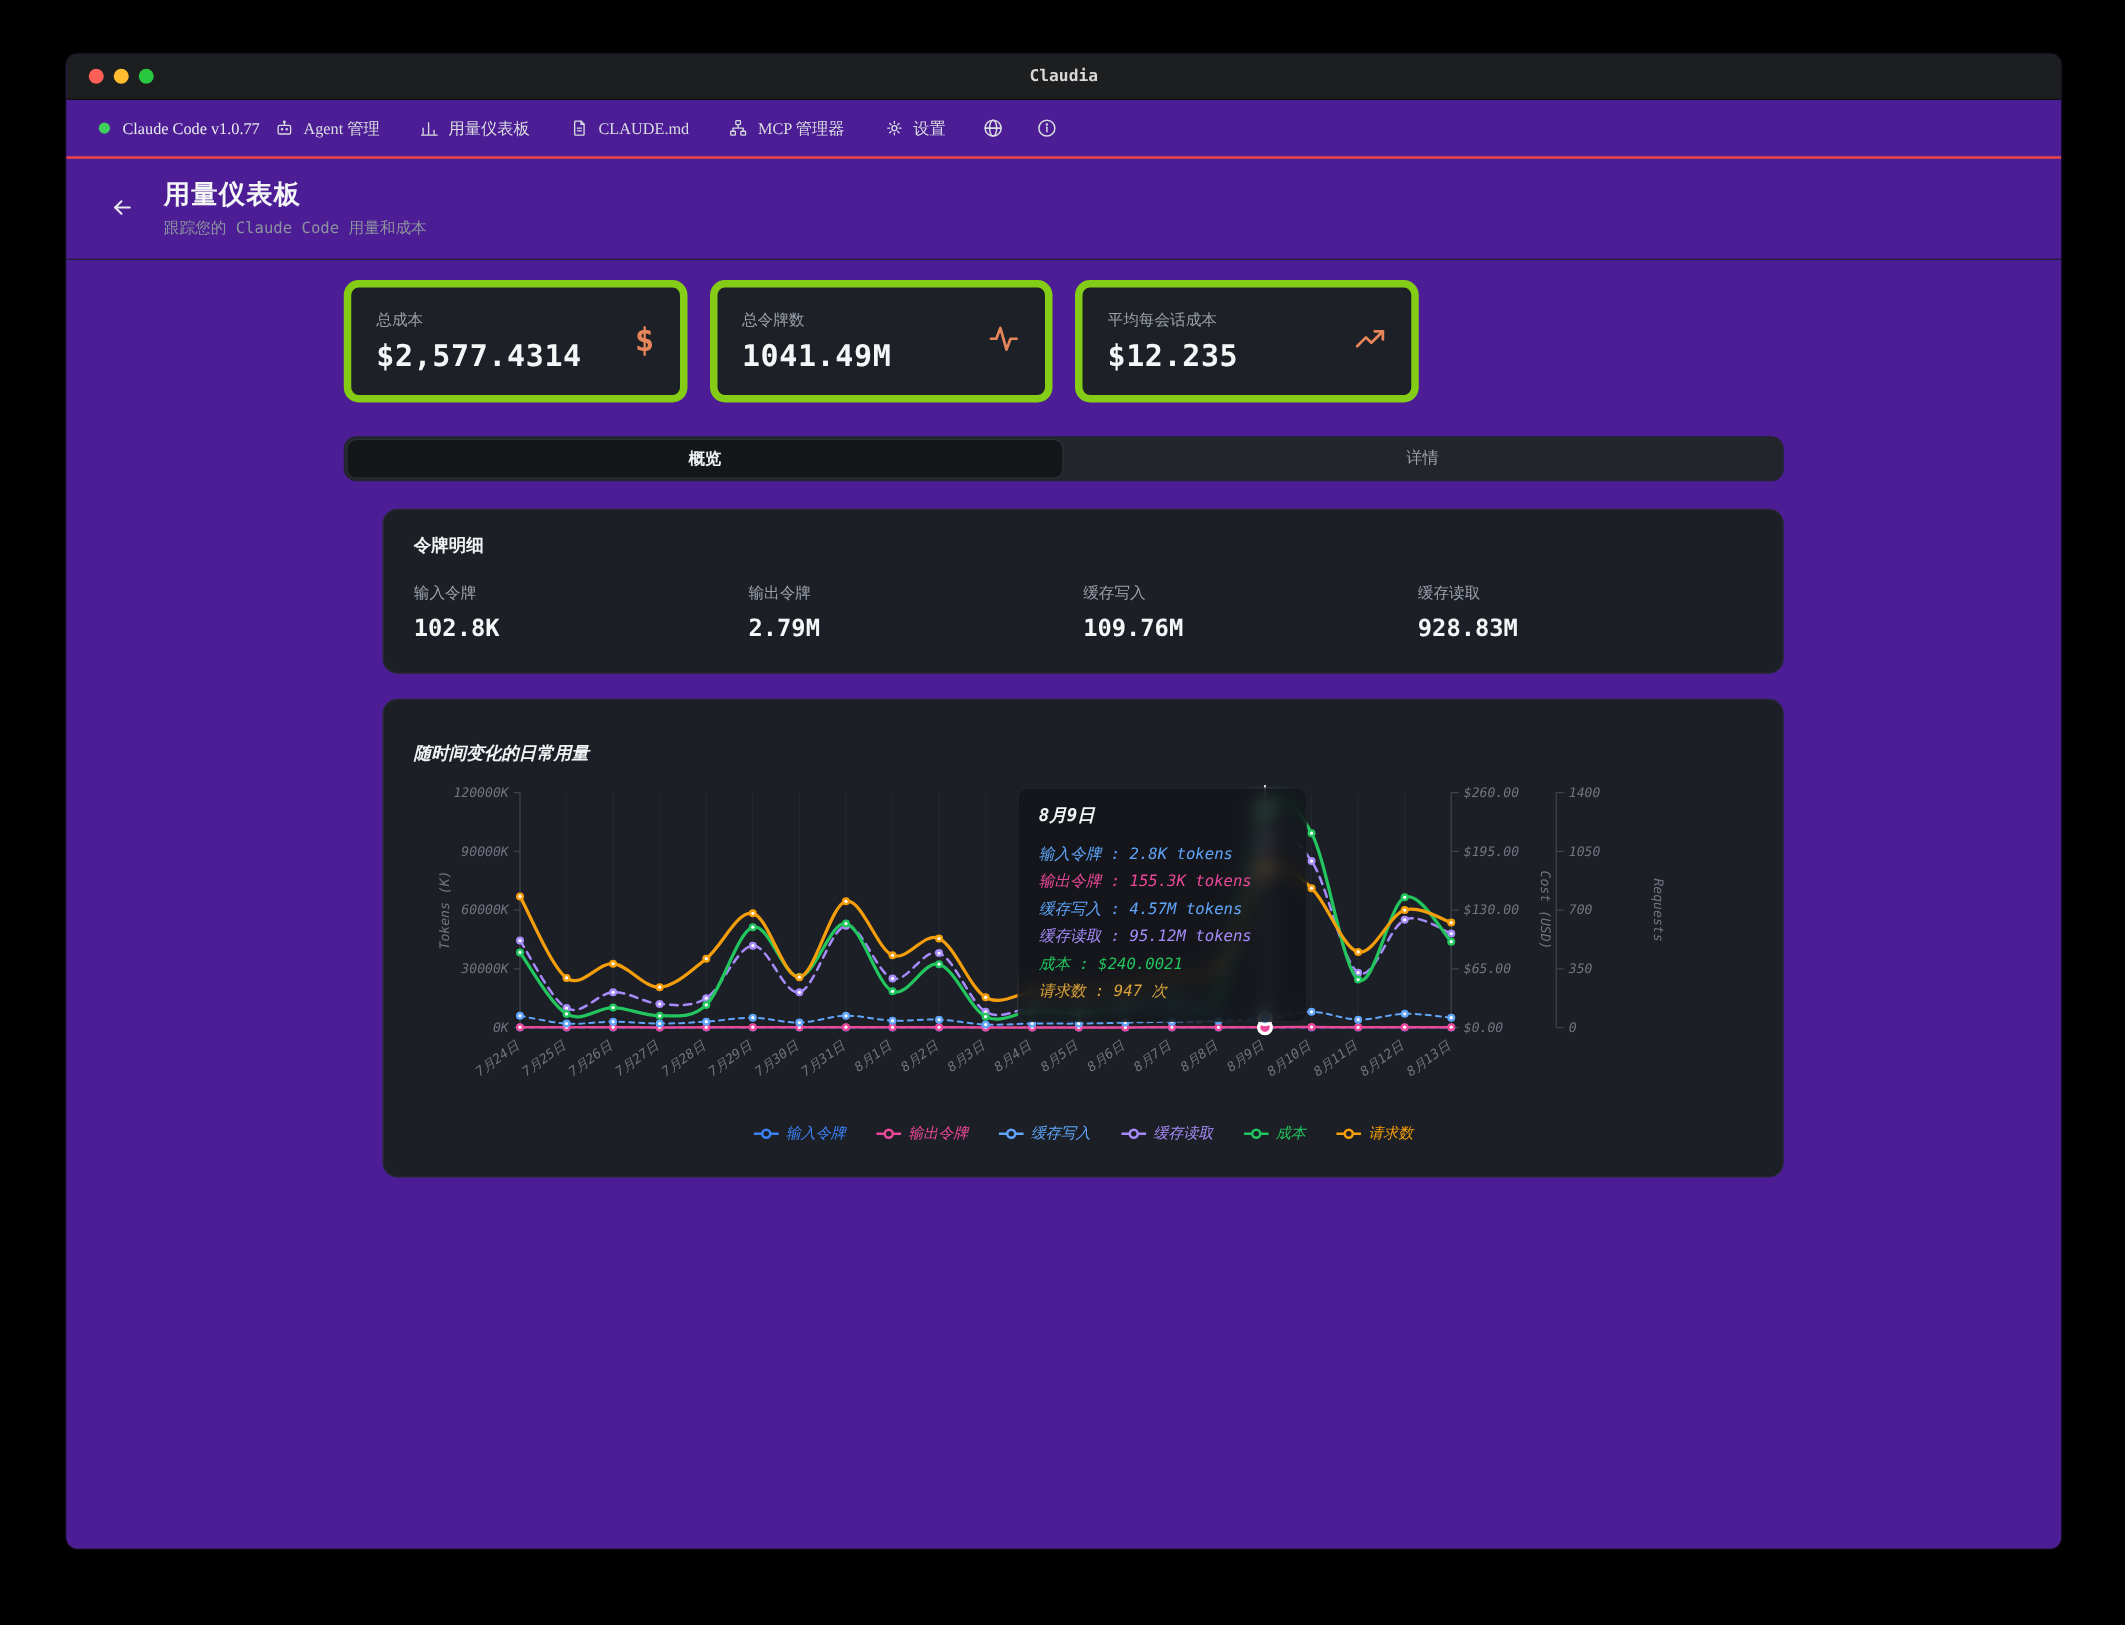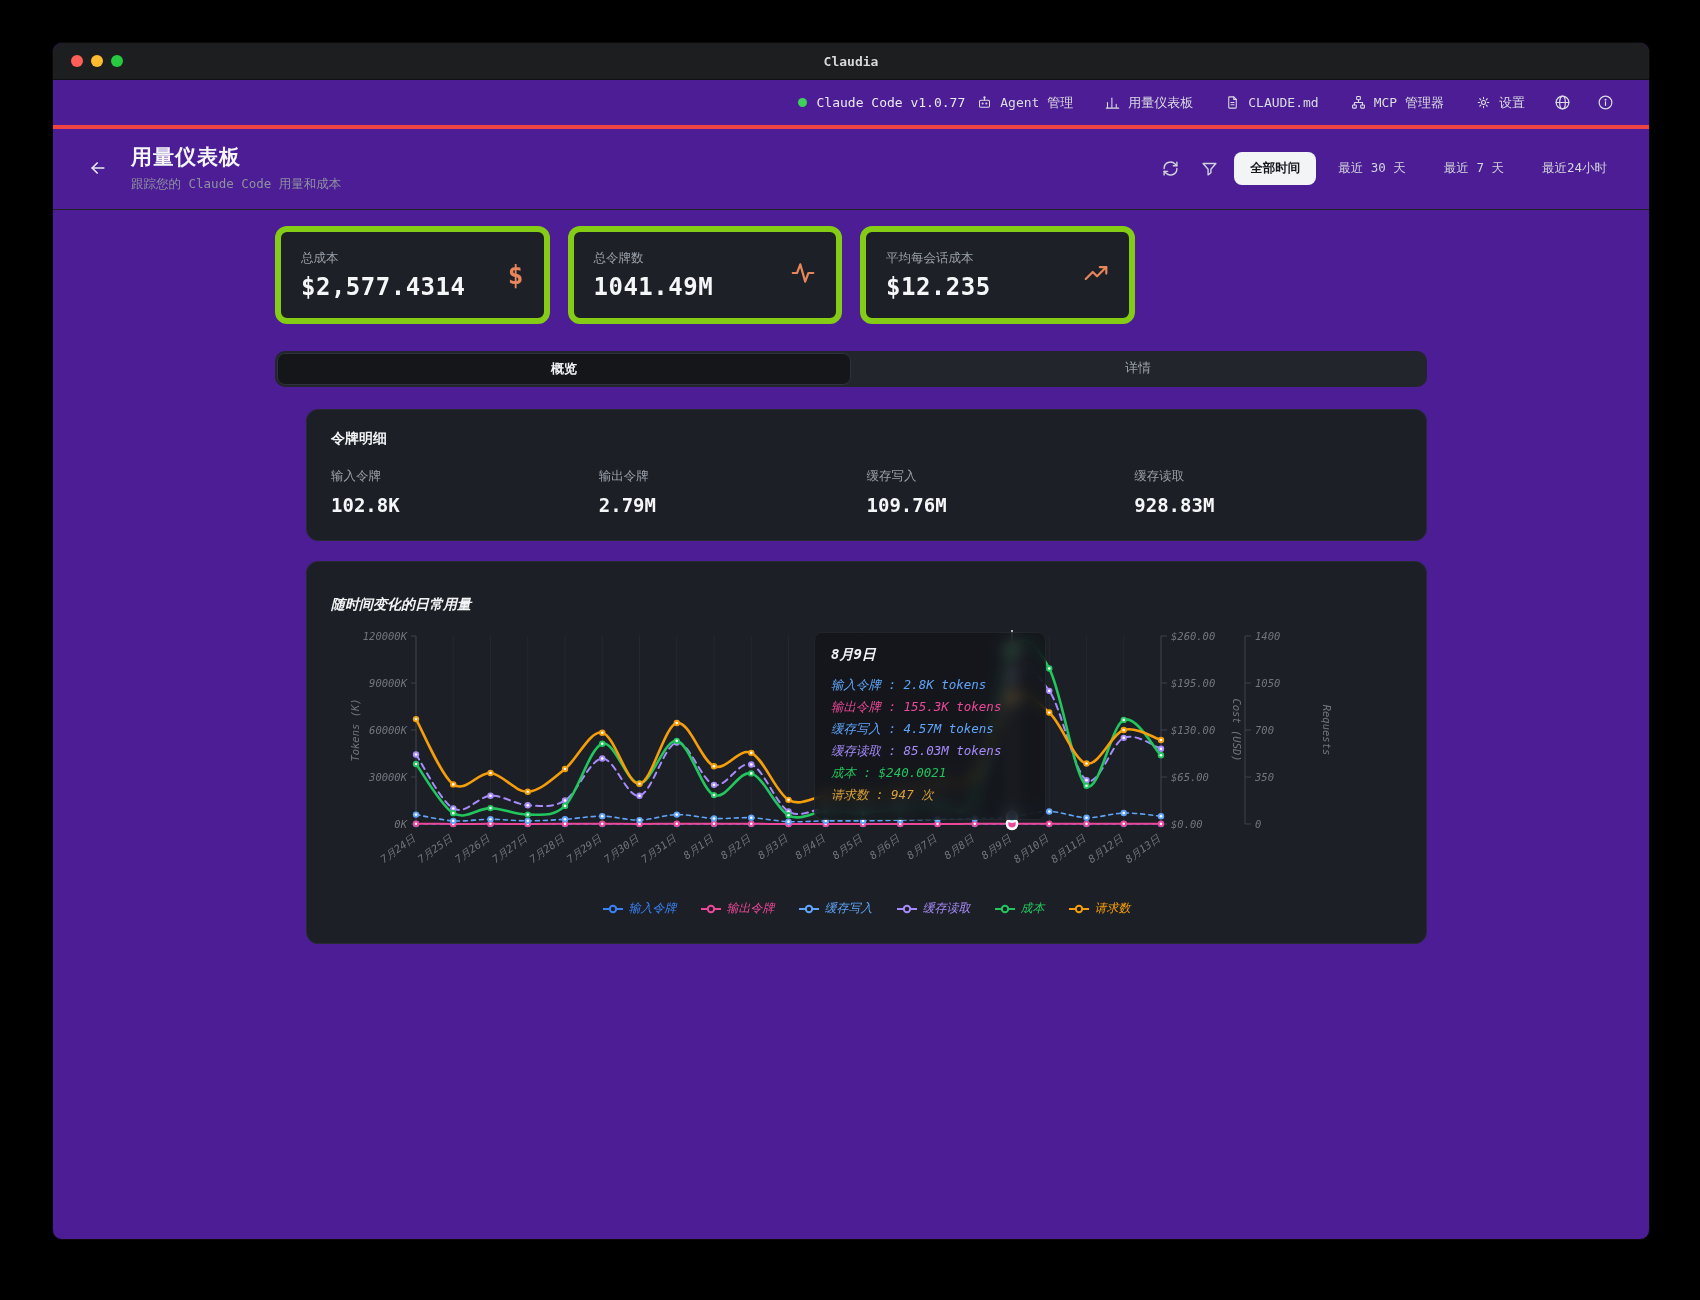--- a/index.html
+++ b/index.html
@@ -6,21 +6,21 @@
     font-family:"DejaVu Sans Mono","DejaVu Sans",sans-serif;-webkit-font-smoothing:antialiased;}
   .window{position:absolute;left:52px;top:42px;width:1596px;height:1196px;background:#4c1d95;
     border-radius:10px;overflow:hidden;box-shadow:0 24px 70px rgba(0,0,0,.85);border:1px solid #0a0a0a;}
   
   .titlebar{height:36px;background:#1d1e20;display:flex;align-items:center;position:relative;border-bottom:1px solid #101113;}
   .traffic{display:flex;gap:8px;margin-left:18px;}
   .dot{width:12px;height:12px;border-radius:50%;}
   .dot.red{background:#ff5f57}.dot.yellow{background:#febc2e}.dot.green{background:#28c840}
   .win-title{position:absolute;left:0;right:0;text-align:center;color:#d8d8d8;font-size:13px;font-weight:bold;}
   
-  .appbar{height:45px;display:flex;align-items:center;justify-content:flex-end;padding:0 26px;border-bottom:4px solid #ef4444;}
+  .appbar{height:45px;display:flex;align-items:center;justify-content:flex-start;padding:0 26px;border-bottom:2px solid #ef4444;font-family:Liberation Serif, serif;}
   .app-id{display:flex;align-items:center;gap:10px;color:#e8eaee;font-size:13px;}
   .status-dot{width:9px;height:9px;border-radius:50%;background:#3fcf5a;}
   .nav{display:flex;align-items:center;gap:8px;}
   .nav-item{display:flex;align-items:center;gap:8px;color:#d9dce1;font-size:13px;padding:7px 12px;border-radius:8px;cursor:pointer;}
   .nav-item svg{display:block}
   .icon-btn{padding:7px 9px;border-radius:8px;color:#d9dce1;cursor:pointer;display:flex;align-items:center;}
   
   .page-head{display:flex;align-items:center;padding:14px 26px 16px;border-bottom:1px solid #1e2126;}
   .back-btn{width:38px;height:38px;border-radius:9px;display:flex;align-items:center;justify-content:center;color:#e8eaee;cursor:pointer;margin-right:14px;flex:0 0 auto;}
   .page-title{font-size:21px;font-weight:bold;color:#f4f5f7;letter-spacing:1px;}
@@ -142,41 +142,20 @@
   <div class="page-head">
     <div class="back-btn">
       <svg width="20" height="20" viewBox="0 0 24 24" fill="none" stroke="currentColor" stroke-width="2" stroke-linecap="round" stroke-linejoin="round">
           <path d="M19 12H5"></path>
           <path d="M11 18l-6-6 6-6"></path>
         </svg>
     </div>
     <div>
       <div class="page-title">用量仪表板</div>
       <div class="page-sub">跟踪您的 Claude Code 用量和成本</div>
-    </div>
-    <div class="head-right">
-      <div class="tool-icon">
-        <svg width="17" height="17" viewBox="0 0 24 24" fill="none" stroke="currentColor" stroke-width="2" stroke-linecap="round" stroke-linejoin="round">
-            <path d="M3 12a9 9 0 0 1 15.5-6.4L21 8"></path>
-            <path d="M21 3v5h-5"></path>
-            <path d="M21 12a9 9 0 0 1-15.5 6.4L3 16"></path>
-            <path d="M3 21v-5h5"></path>
-          </svg>
-      </div>
-      <div class="tool-icon">
-        <svg width="17" height="17" viewBox="0 0 24 24" fill="none" stroke="currentColor" stroke-width="2" stroke-linejoin="round">
-            <path d="M3 5h18l-7 8v5l-4 3V13L3 5z"></path>
-          </svg>
-      </div>
-      <div id="ranges" style="display:flex;align-items:center;gap:6px;">
-          <div class="range-btn selected">全部时间</div>
-          <div class="range-btn">最近 30 天</div>
-          <div class="range-btn">最近 7 天</div>
-          <div class="range-btn">最近24小时</div>
-        </div>
     </div>
   </div>
 
   <div class="content">
 
     <div class="stats" id="stats">
         <div class="stat-card">
           <div>
       <div class="stat-label">总成本</div>
       <div class="stat-value">$2,577.4314</div>
@@ -578,21 +557,21 @@
             <circle cx="681" cy="50.97866666666667" r="5" fill="#a78bfa" stroke="#fff" stroke-width="2.5"></circle>
             <circle cx="681" cy="26.460019999999986" r="7.5" fill="#22c55e" stroke="#fff" stroke-width="2.5"></circle>
             <circle cx="681" cy="72.83142857142857" r="7.5" fill="#f59e0b" stroke="#fff" stroke-width="2.5"></circle>
           </svg>
         <div class="tooltip">
           <div class="tooltip-title">8月9日</div>
           <div id="tooltip-rows">
               <div class="tooltip-row" style="color: rgb(96, 165, 250);">输入令牌 : 2.8K tokens</div>
               <div class="tooltip-row" style="color: rgb(236, 72, 153);">输出令牌 : 155.3K tokens</div>
               <div class="tooltip-row" style="color: rgb(96, 165, 250);">缓存写入 : 4.57M tokens</div>
-              <div class="tooltip-row" style="color: rgb(167, 139, 250);">缓存读取 : 85.03M tokens</div>
+              <div class="tooltip-row" style="color: rgb(167, 139, 250);">缓存读取 : 95.12M tokens</div>
               <div class="tooltip-row" style="color: rgb(34, 197, 94);">成本 : $240.0021</div>
               <div class="tooltip-row" style="color: rgb(217, 162, 58);">请求数 : 947 次</div>
             </div>
         </div>
       </div>
       <div class="legend" id="legend">
           <div class="legend-item" style="color: rgb(59, 130, 246);">
             <svg width="20" height="10">
      <line x1="0" y1="5" x2="20" y2="5" stroke="#3b82f6" stroke-width="2"></line>
      <circle cx="10" cy="5" r="3.2" fill="#1c1f25" stroke="#3b82f6" stroke-width="2"></circle>

